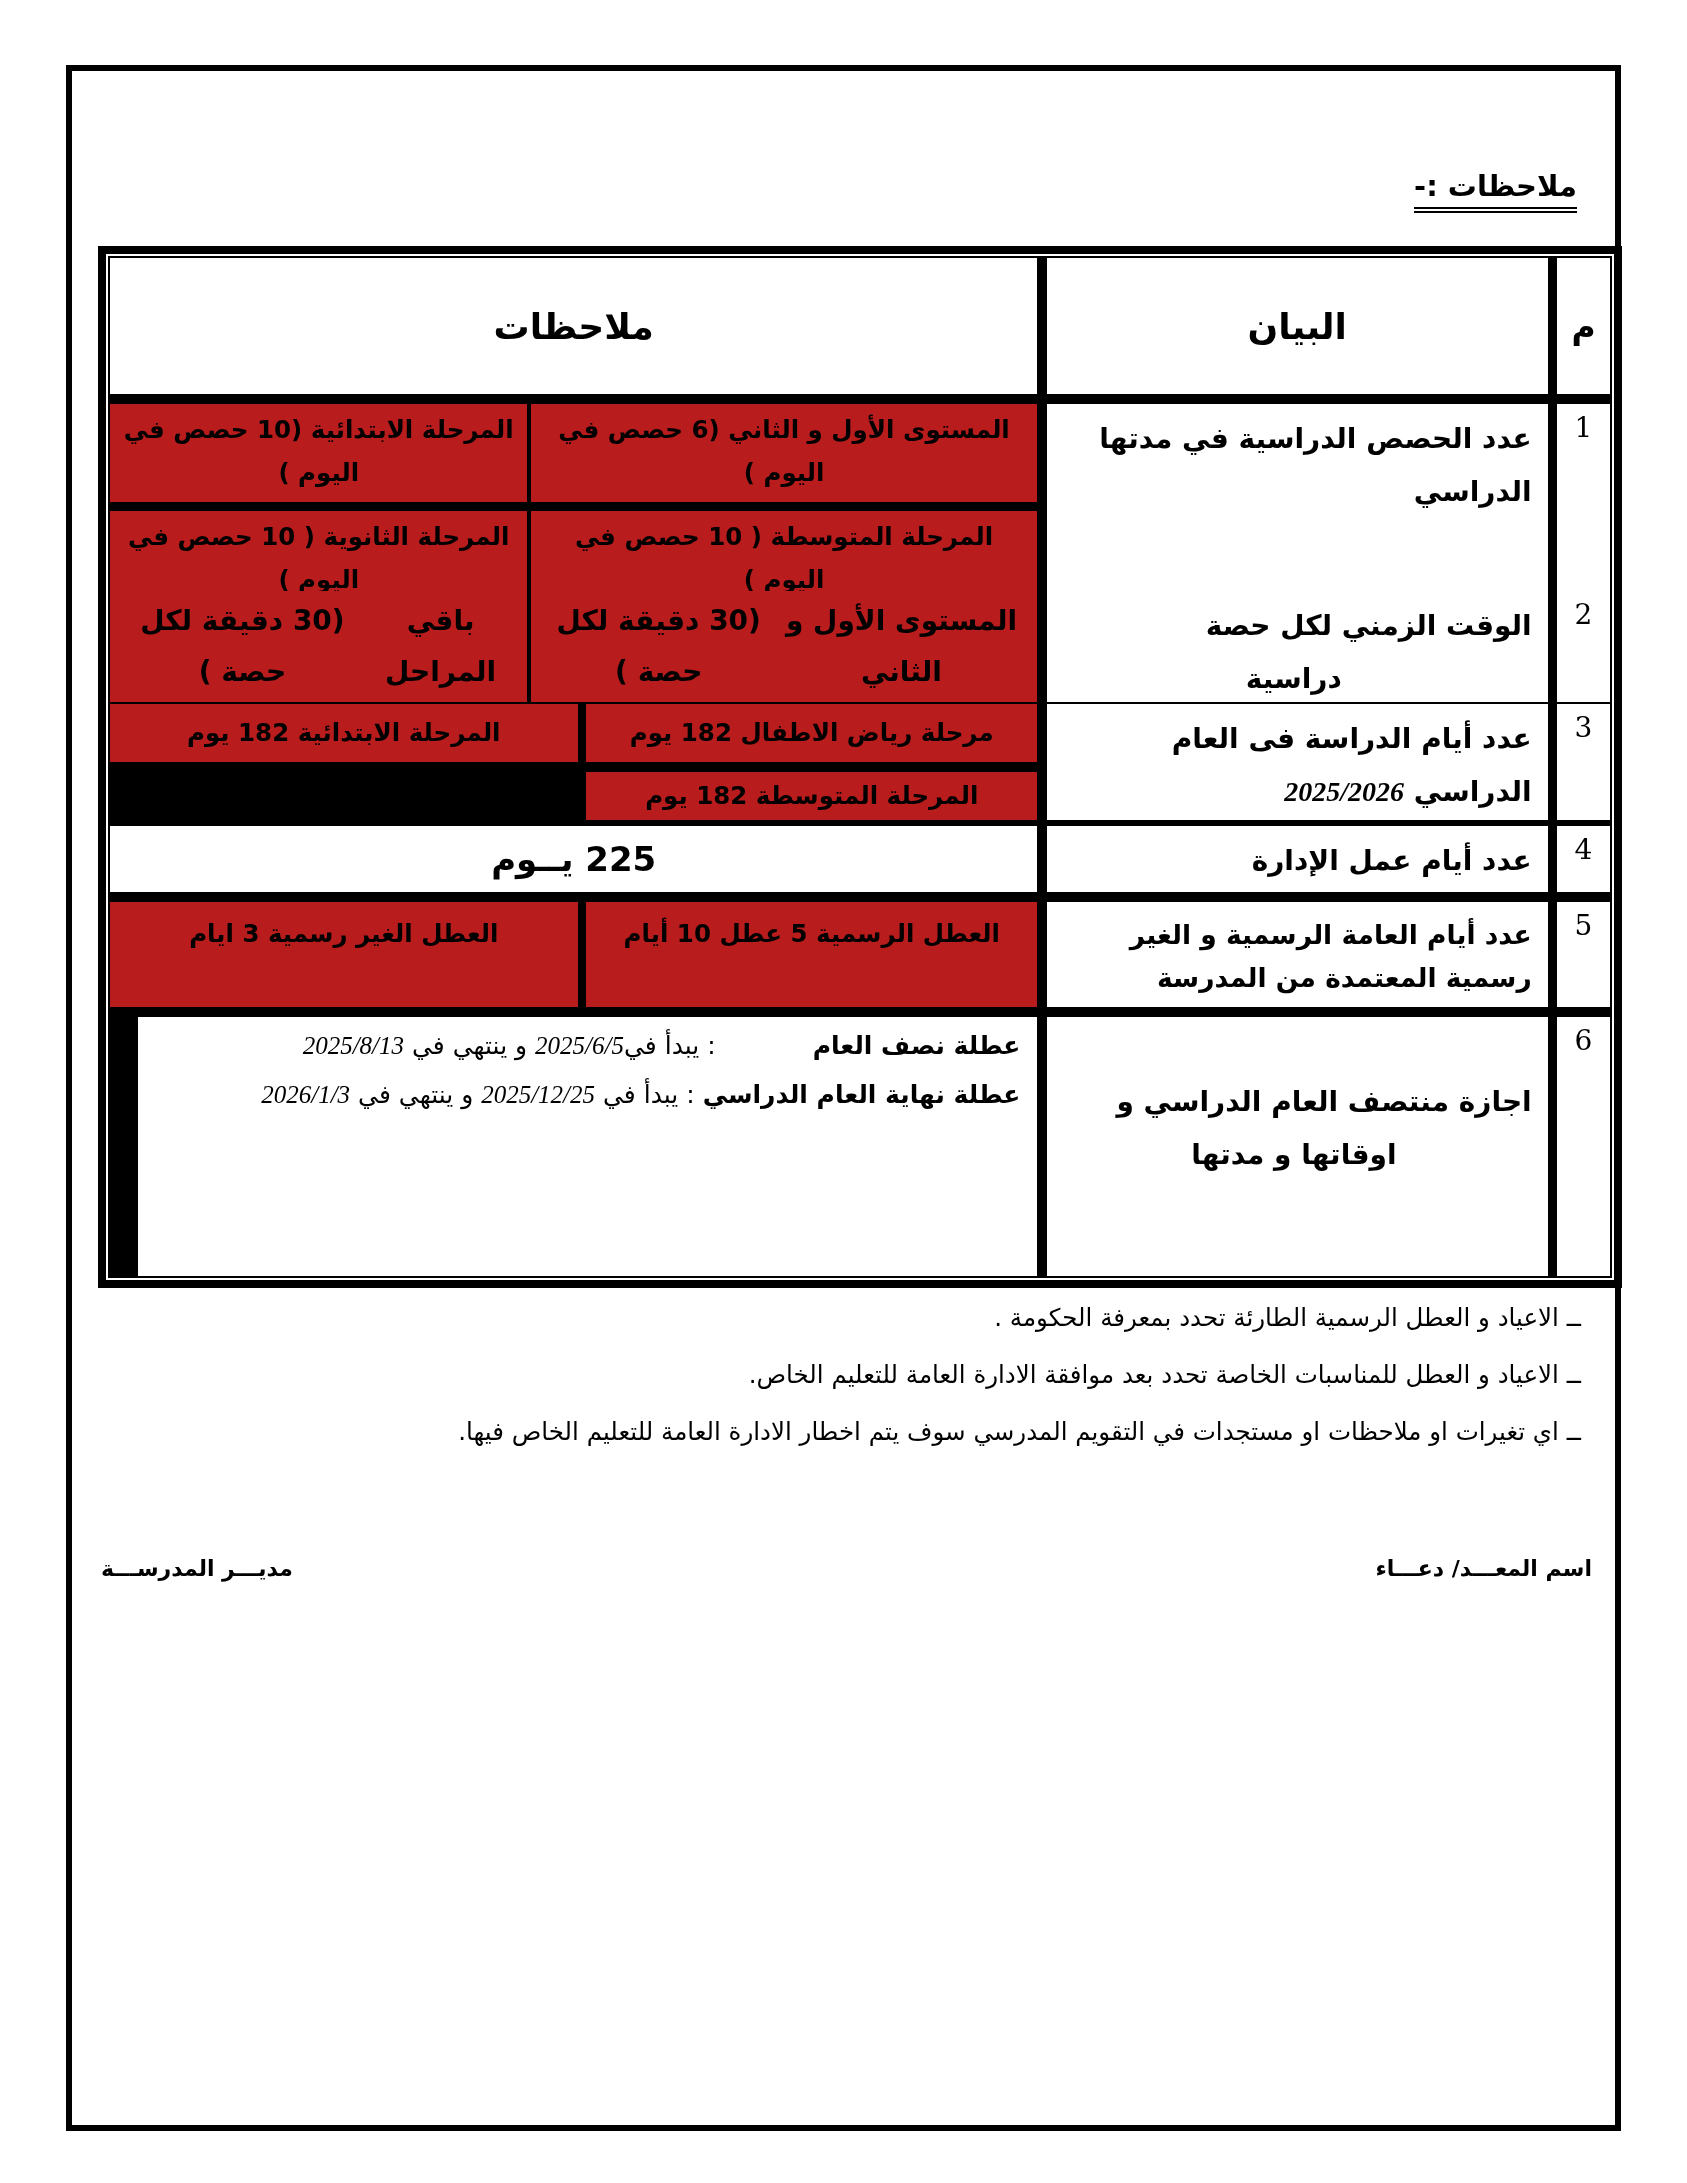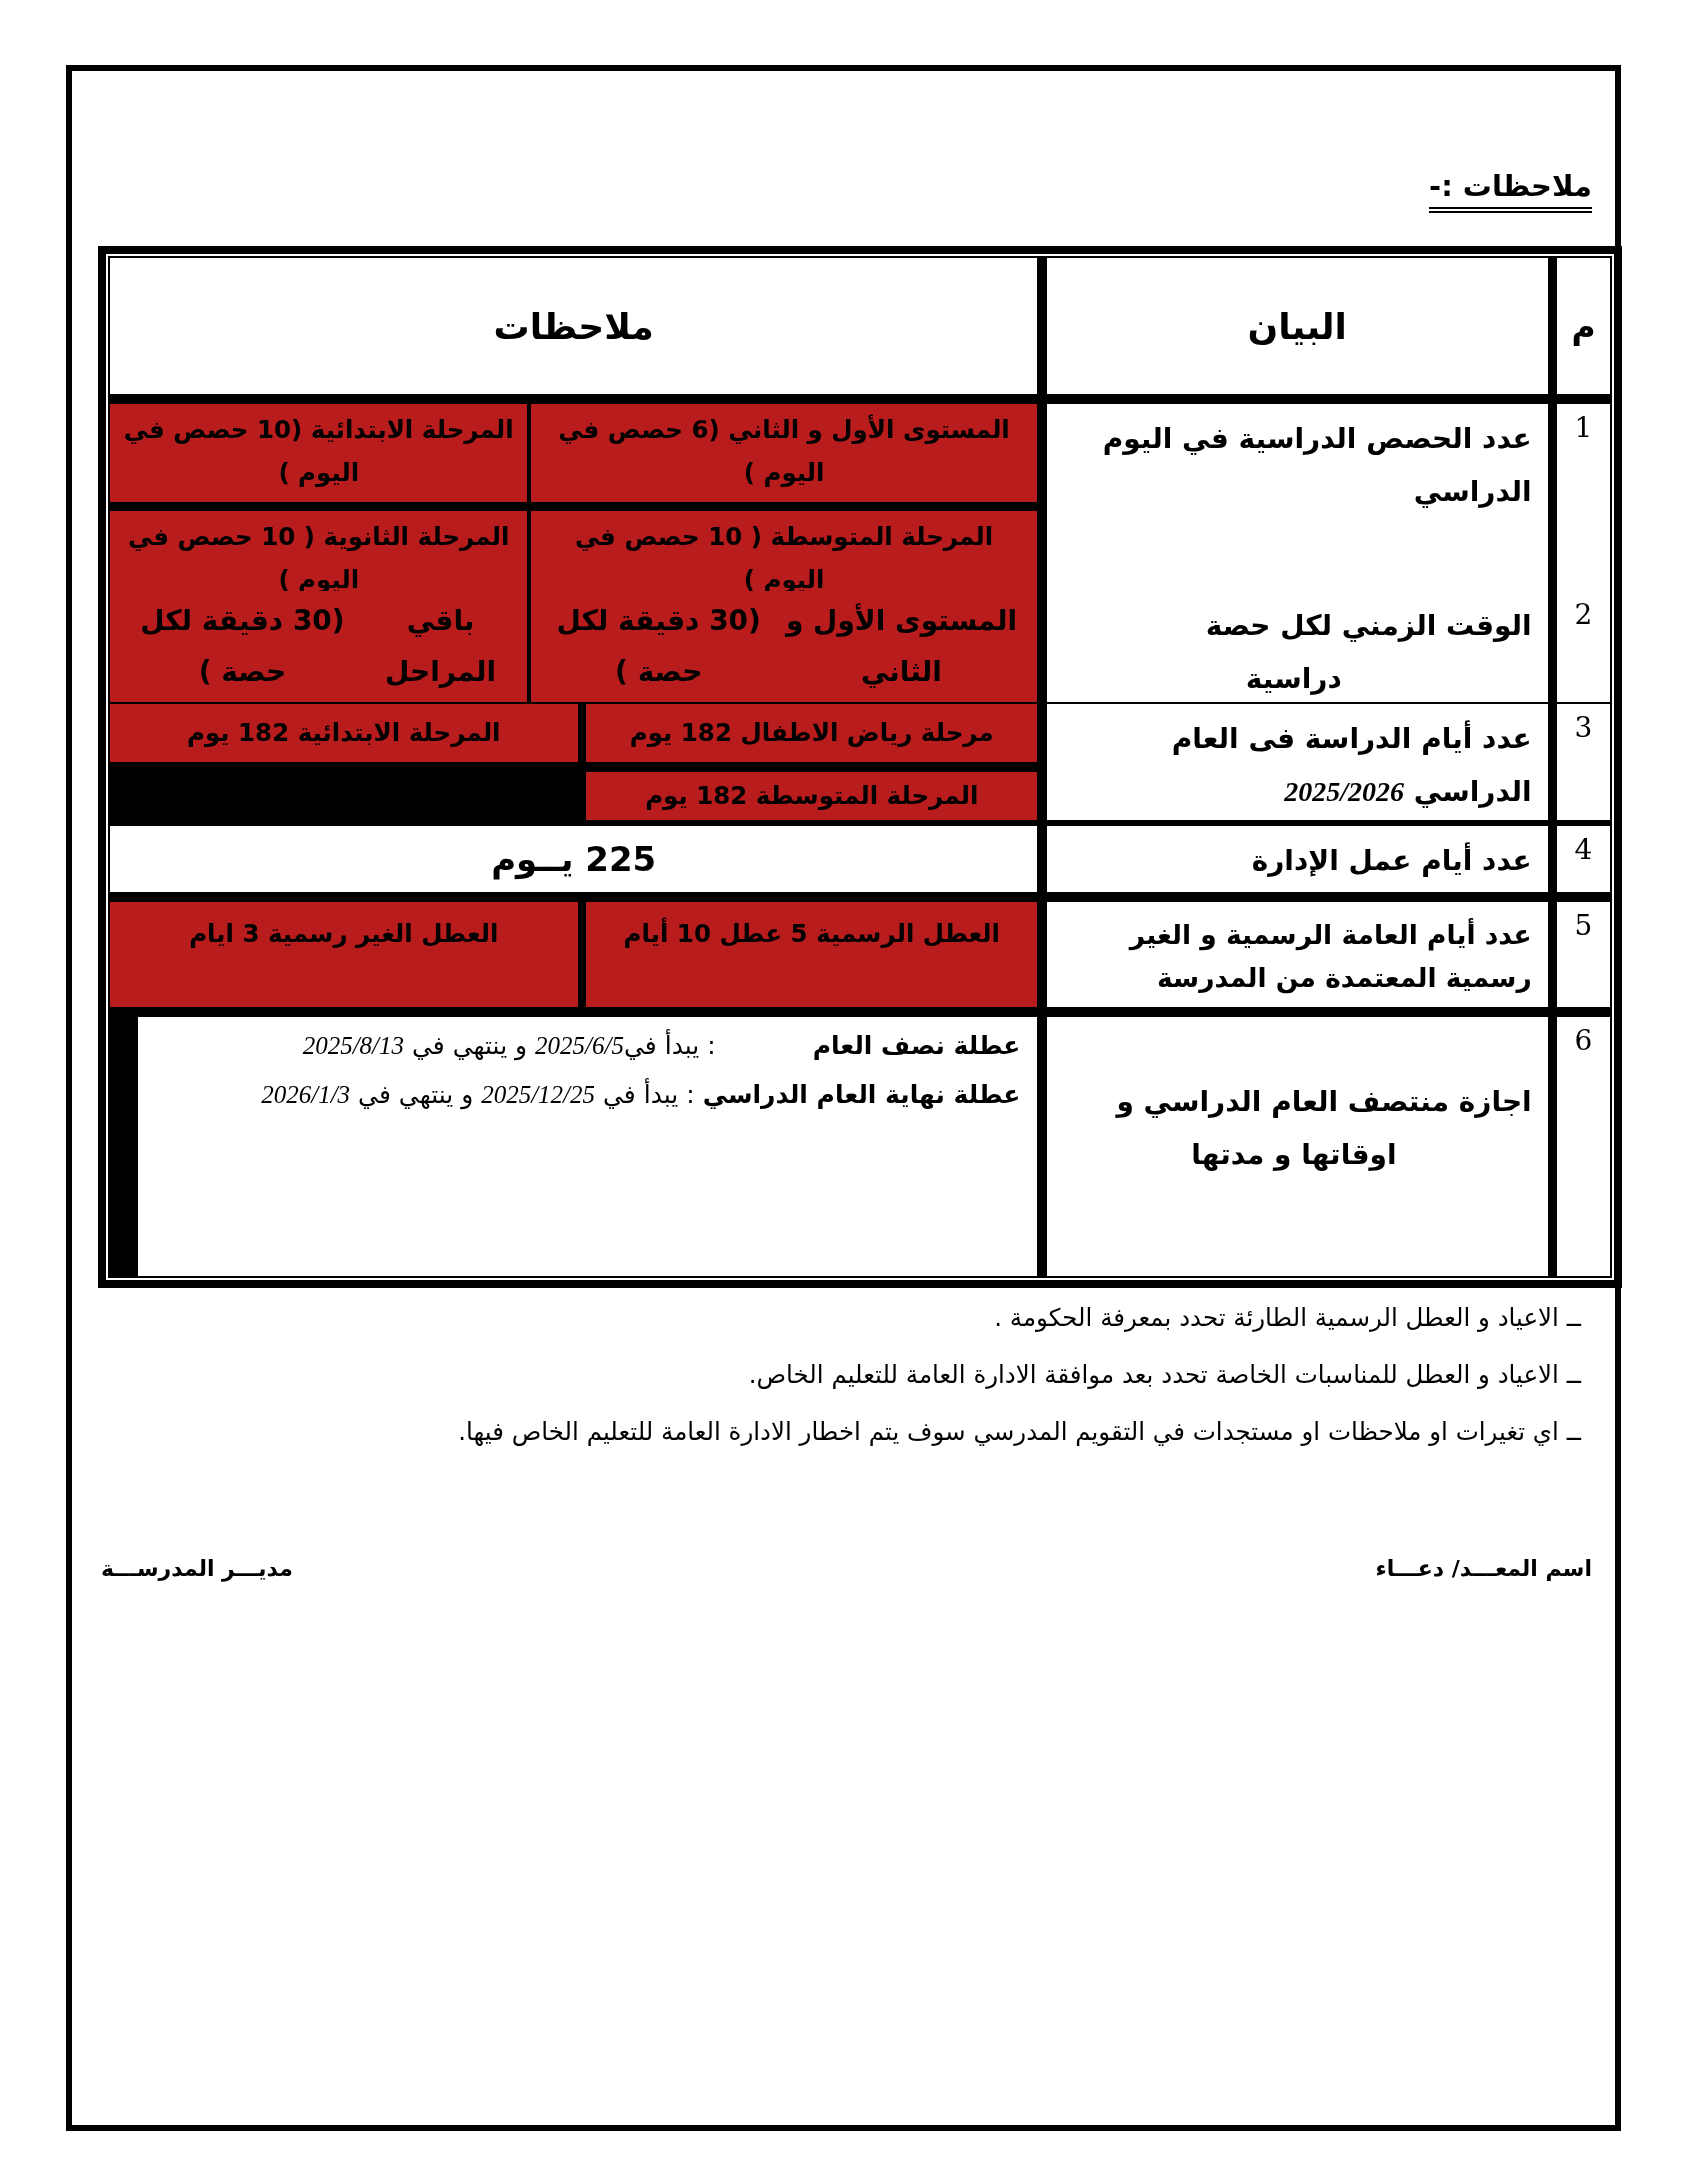--- a/index.html
+++ b/index.html
@@ -4,21 +4,21 @@
 <style>
   html,body{margin:0;padding:0;}
   body{
     width:1687px;height:2183px;position:relative;background:#fff;
     font-family:"DejaVu Sans",sans-serif;color:#000;
   }
   
   .frame{position:absolute;left:66px;top:65px;width:1543px;height:2054px;border:6.6px solid #000;}
   
   .top-note{
-    position:absolute;top:169px;right:95px;direction:rtl;
+    position:absolute;top:169px;right:110px;direction:rtl;
     font-size:29px;font-weight:700;border-bottom:6.6px double #000;padding-bottom:4px;text-align:center;
   }
   
   .tbl{position:absolute;left:98px;top:246px;width:1524px;border:8.6px solid #000;background:#fff;padding:2px;box-sizing:border-box;}
   .tbl-body{border:2px solid #000;background:#000;display:flex;flex-direction:column;gap:10px;direction:rtl;}
   .trow{display:grid;grid-template-columns:53px 501px 1fr;column-gap:9.3px;}
   .r-head{height:136px}
   .r1{height:177px}
   .r2{height:103px}
   .r3{height:112px}
@@ -73,21 +73,21 @@
 
     <div class="trow r-head">
       <div class="c hcell h-num">م</div>
       <div class="c hcell">البيان</div>
       <div class="c hcell">ملاحظات</div>
     </div>
 
     <div class="trow r1">
       <div class="c ncell">1</div>
       <div class="c stmt">
-        <span class="ln">عدد الحصص الدراسية في اليوم</span>
+        <span class="ln">عدد الحصص الدراسية في مدتها</span>
         <span class="ln">الدراسي</span>
       </div>
       <div class="n1">
         <div class="c sc">
           <span class="ln">المستوى الأول و الثاني (6 حصص في اليوم</span>
           <span class="ln left">)</span>
         </div>
         <div class="c sc">
           <span class="ln">المرحلة الابتدائية (10 حصص في</span>
           <span class="ln center">اليوم )</span>

